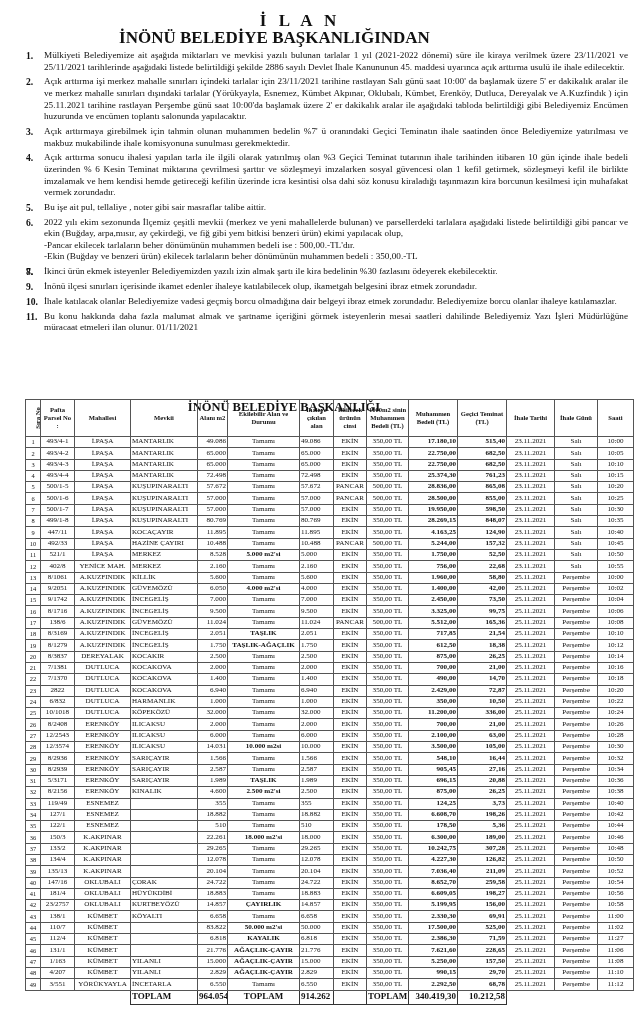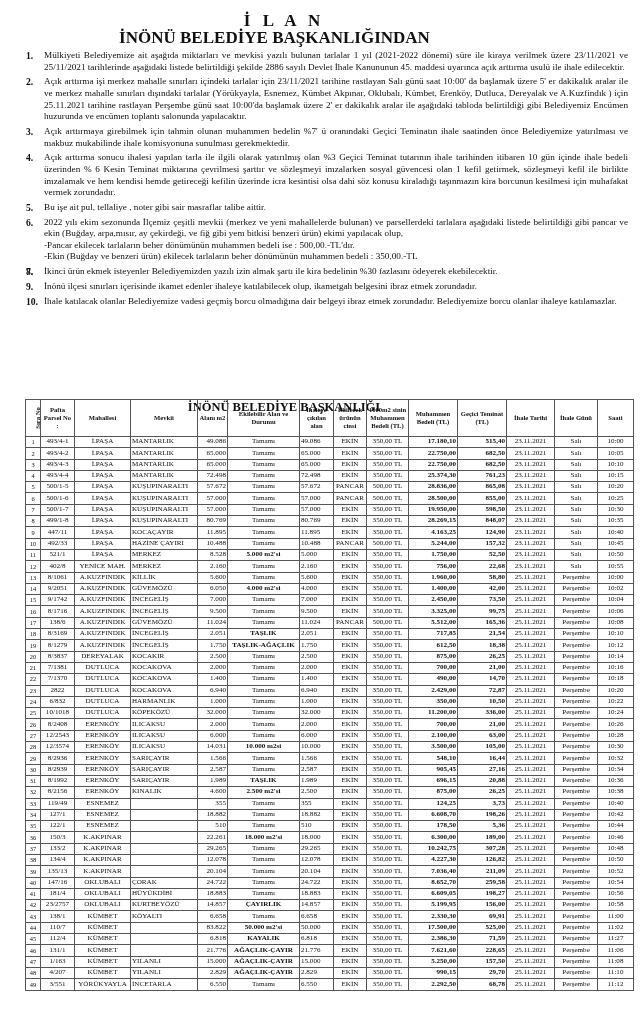--- a/index.html
+++ b/index.html
@@ -1,18 +1,18 @@
 <!DOCTYPE html>
 <html><head>
 <meta charset="utf-8">
 <style>
   html, body { margin:0; padding:0; background:#ffffff; }
   body { width:640px; height:1024px; overflow:hidden; font-family:"Liberation Serif", serif; color:#111; }
   .page { position:relative; width:640px; height:1024px; }
-  .title1 { position:absolute; top:12px; left:0; width:568px; text-align:center; font-weight:bold; font-size:17px; letter-spacing:4px; line-height:18px; }
+  .title1 { position:absolute; top:12px; left:0; width:568px; text-align:center; font-weight:bold; font-size:17px; letter-spacing:4px; line-height:18px;padding-left:16px; }
   .title2 { position:absolute; top:29px; left:0; width:549px; text-align:center; font-weight:bold; font-size:17px; line-height:18px; }
   .items { position:absolute; top:50px; left:24px; width:604px; margin:0; padding:0; list-style:none; }
   .items li { position:relative; padding-left:20px; font-size:9.2px; line-height:11.6px; text-align:justify; margin-bottom:3.2px; }
   .items li .num { position:absolute; left:2px; top:0; font-weight:bold; font-size:9.6px; }
   .items li .sub { display:block; }
   .items li b { font-weight:normal; }
   .table-title { position:absolute; top:400px; left:0; width:568px; text-align:center; font-weight:bold; font-size:12.5px; line-height:14px; }
   table.grid { position:absolute; top:399px; left:25px; width:608px; border-collapse:collapse; table-layout:fixed; font-size:7.1px;padding-left:35px; }
   table.grid th, table.grid td { border:1px solid #555; padding:0 1px; height:10.3px; line-height:9.8px; white-space:nowrap; overflow:hidden; }
   table.grid th { font-weight:bold; font-size:6.6px; line-height:8px; text-align:center; height:36px; white-space:normal; }
@@ -36,20 +36,21 @@
       <li><span class="num">1.</span><span>Mülkiyeti Belediyemize ait aşağıda miktarları ve mevkisi yazılı bulunan tarlalar 1 yıl (2021-2022 dönemi) süre ile kiraya verilmek üzere 23/11/2021 ve 25/11/2021 tarihlerinde aşağıdaki listede belirtildiği şekilde 2886 sayılı Devlet İhale Kanununun 45. maddesi uyarınca açık arttırma usulü ile ihale edilecektir.</span></li>
       <li><span class="num">2.</span><span>Açık arttırma işi merkez mahalle sınırları içindeki tarlalar için 23/11/2021 tarihine rastlayan Salı günü saat 10:00' da başlamak üzere 5' er dakikalık aralar ile ve merkez mahalle sınırları dışındaki tarlalar (Yörükyayla, Esnemez, Kümbet Akpınar, Oklubalı, Kümbet, Erenköy, Dutluca, Dereyalak ve A.Kuzfindık ) için 25.11.2021 tarihine rastlayan Perşembe günü saat 10:00'da başlamak üzere 2' er dakikalık aralar ile aşağıdaki tabloda belirtildiği gibi Belediyemiz  Encümen huzurunda ve encümen toplantı salonunda yapılacaktır.</span></li>
       <li><span class="num">3.</span><span>Açık arttırmaya girebilmek için tahmin olunan muhammen bedelin %7' ü oranındaki Geçici Teminatın  ihale saatinden önce Belediyemize yatırılması ve makbuz mukabilinde ihale komisyonuna sunulması gerekmektedir.</span></li>
       <li><span class="num">4.</span><span>Açık arttırma sonucu ihalesi yapılan tarla ile ilgili  olarak yatırılmış olan %3 Geçici Teminat tutarının ihale tarihinden itibaren 10 gün içinde ihale bedeli üzerinden % 6  Kesin Teminat miktarına çevrilmesi şarttır ve  sözleşmeyi imzalarken sosyal güvencesi olan 1 kefil getirmek, sözleşmeyi kefil ile birlikte imzalamak ve hem kendisi hemde getireceği kefilin üzerinde icra kesintisi olsa dahi söz konusu kiraladığı taşınmazın kira borcunun kesilmesi için muhafakat vermek zorundadır.</span></li>
       <li><span class="num">5.</span><span>Bu işe ait pul, tellaliye , noter gibi sair masraflar talibe aittir.</span></li>
       <li><span class="num">6.</span><span>2022 yılı ekim sezonunda İlçemiz çeşitli mevkii (merkez ve yeni mahallelerde bulunan) ve parsellerdeki tarlalara aşağıdaki listede belirtildiği gibi pancar ve ekin (Buğday, arpa,mısır, ay çekirdeği, ve fiğ gibi yem bitkisi benzeri ürün) ekimi yapılacak olup,</span><span class="sub"><span>-Pancar ekilecek tarlaların beher dönümünün muhammen bedeli ise : </span><b>500,00.-TL'dır.</b></span><span class="sub"><span>-Ekin (Buğday ve benzeri ürün) ekilecek tarlaların beher dönümünün muhammen bedeli : </span><b>350,00.-TL</b></span></li>
       <li><span class="num">7.</span></li>
       <li><span class="num">8.</span><span>İkinci ürün ekmek isteyenler Belediyemizden yazılı izin almak şartı ile kira bedelinin %30 fazlasını ödeyerek ekebilecektir.</span></li>
       <li><span class="num">9.</span><span>İnönü ilçesi sınırları içerisinde ikamet edenler ihaleye katılabilecek olup, ikametgah belgesini ibraz etmek zorundadır.</span></li>
       <li><span class="num">10.</span><span>İhale katılacak olanlar Belediyemize vadesi geçmiş borcu olmadığına dair belgeyi ibraz etmek zorundadır. Belediyemize borcu olanlar ihaleye katılamazlar.</span></li>
+      <li><span class="num">11.</span><span>Bu konu hakkında daha fazla malumat almak ve şartname içeriğini görmek isteyenlerin mesai saatleri dahilinde Belediyemiz Yazı İşleri Müdürlüğüne müracaat etmeleri ilan olunur. 01/11/2021</span></li>
     </ol>
 
   <div class="table-title">İNÖNÜ BELEDİYE BAŞKANLIĞI</div>
 
   <table class="grid">
     <colgroup>
       <col style="width:15px">
         <col style="width:34px">
         <col style="width:56px">
         <col style="width:67px">
@@ -558,21 +559,21 @@
           <td class="c">EKİN</td>
           <td class="c">350,00 TL</td>
           <td class="r b">905,45</td>
           <td class="r b">27,16</td>
           <td class="c">25.11.2021</td>
           <td class="c">Perşembe</td>
           <td class="c">10:34</td>
         </tr>
         <tr>
           <td class="no">31</td>
-          <td class="c">8/1992</td>
+          <td class="c">5/3171</td>
           <td class="c">ERENKÖY</td>
           <td class="l">SARIÇAYIR</td>
           <td class="r">1.989</td>
           <td class="c b">TAŞLIK</td>
           <td class="l">1.989</td>
           <td class="c">EKİN</td>
           <td class="c">350,00 TL</td>
           <td class="r b">696,15</td>
           <td class="r b">20,88</td>
           <td class="c">25.11.2021</td>
@@ -860,15 +861,27 @@
           <td class="c">Tamamı</td>
           <td class="l">6.550</td>
           <td class="c">EKİN</td>
           <td class="c">350,00 TL</td>
           <td class="r b">2.292,50</td>
           <td class="r b">68,78</td>
           <td class="c">25.11.2021</td>
           <td class="c">Perşembe</td>
           <td class="c">11:12</td>
         </tr>
+        <tr class="total">
+          <td colspan="3" class="blank"></td>
+          <td colspan="1" class="l">TOPLAM</td>
+          <td colspan="1" class="r">964.054</td>
+          <td colspan="1" class="c">TOPLAM</td>
+          <td colspan="1" class="l">914.262</td>
+          <td colspan="1"></td>
+          <td colspan="1" class="c">TOPLAM</td>
+          <td colspan="1" class="r">340.419,30</td>
+          <td colspan="1" class="r">10.212,58</td>
+          <td colspan="3" class="blank"></td>
+        </tr>
       </tbody>
   </table>
 </div>
 
 </body></html>

